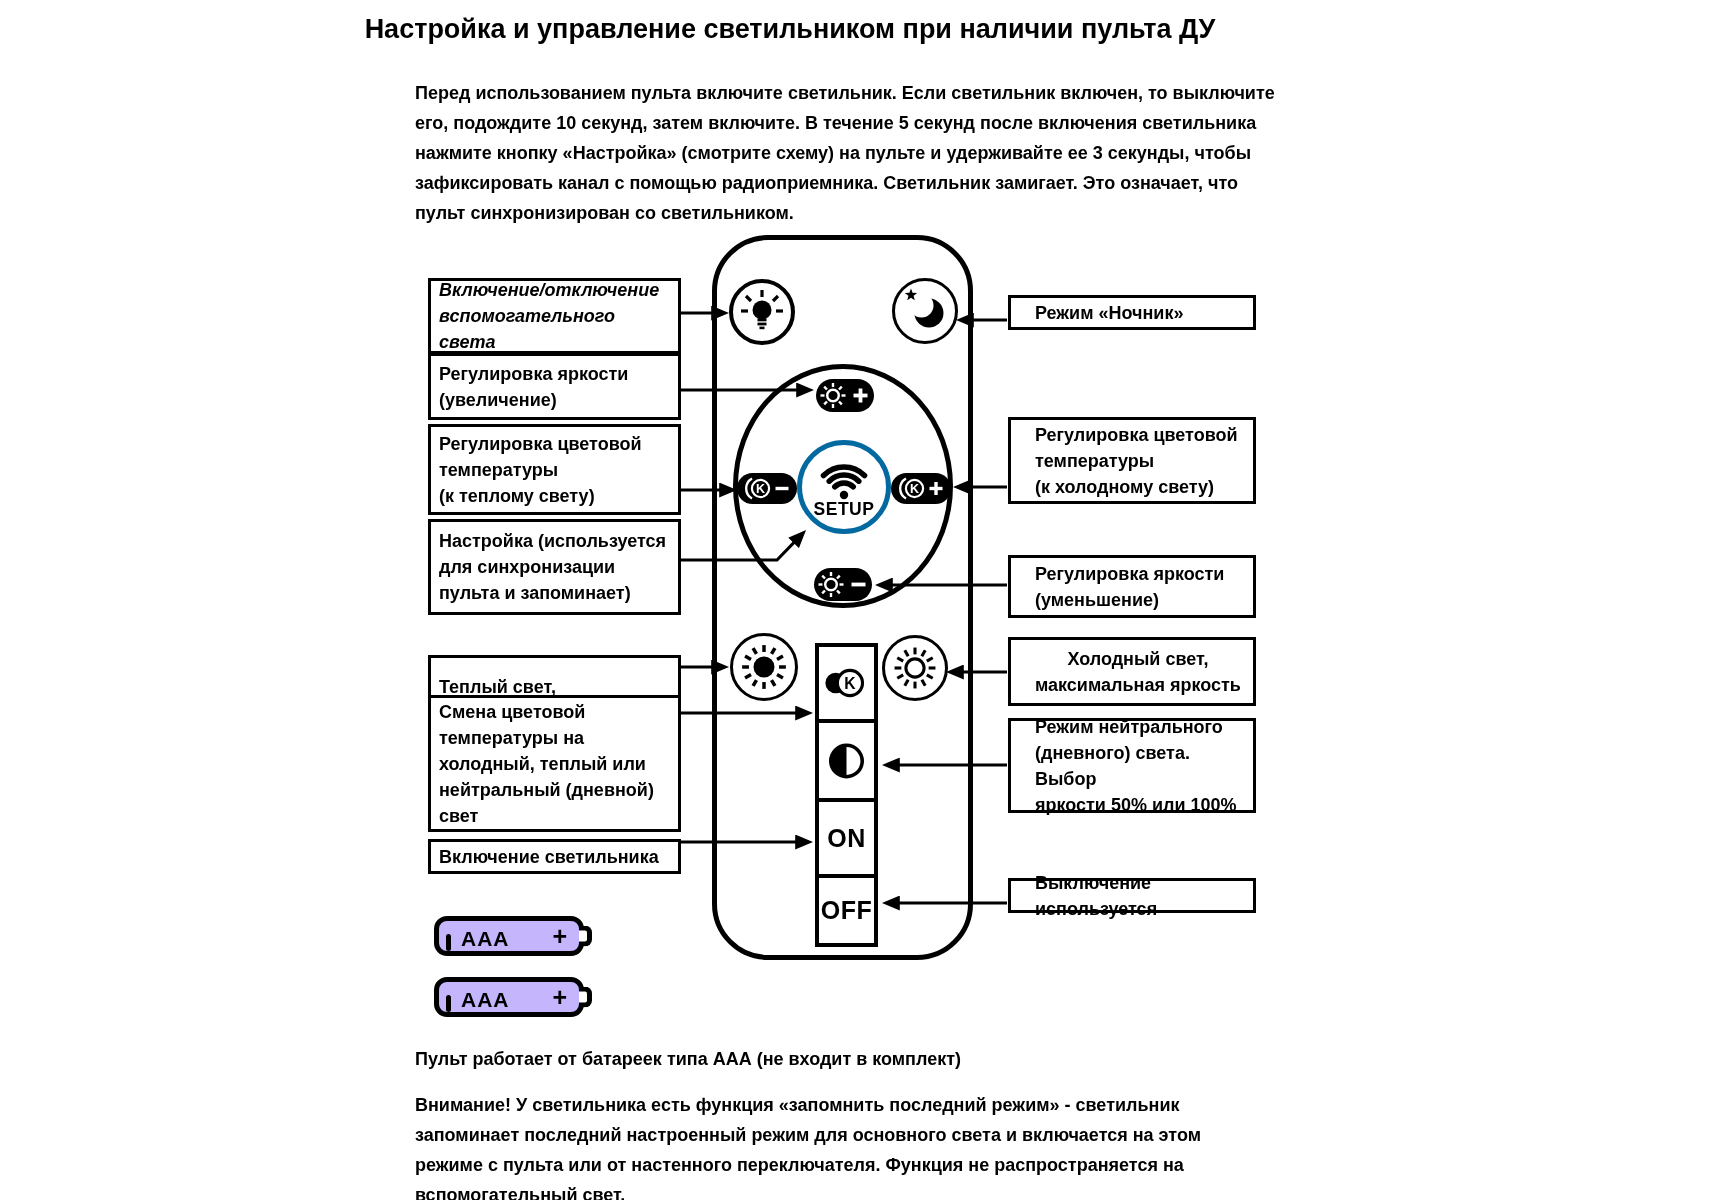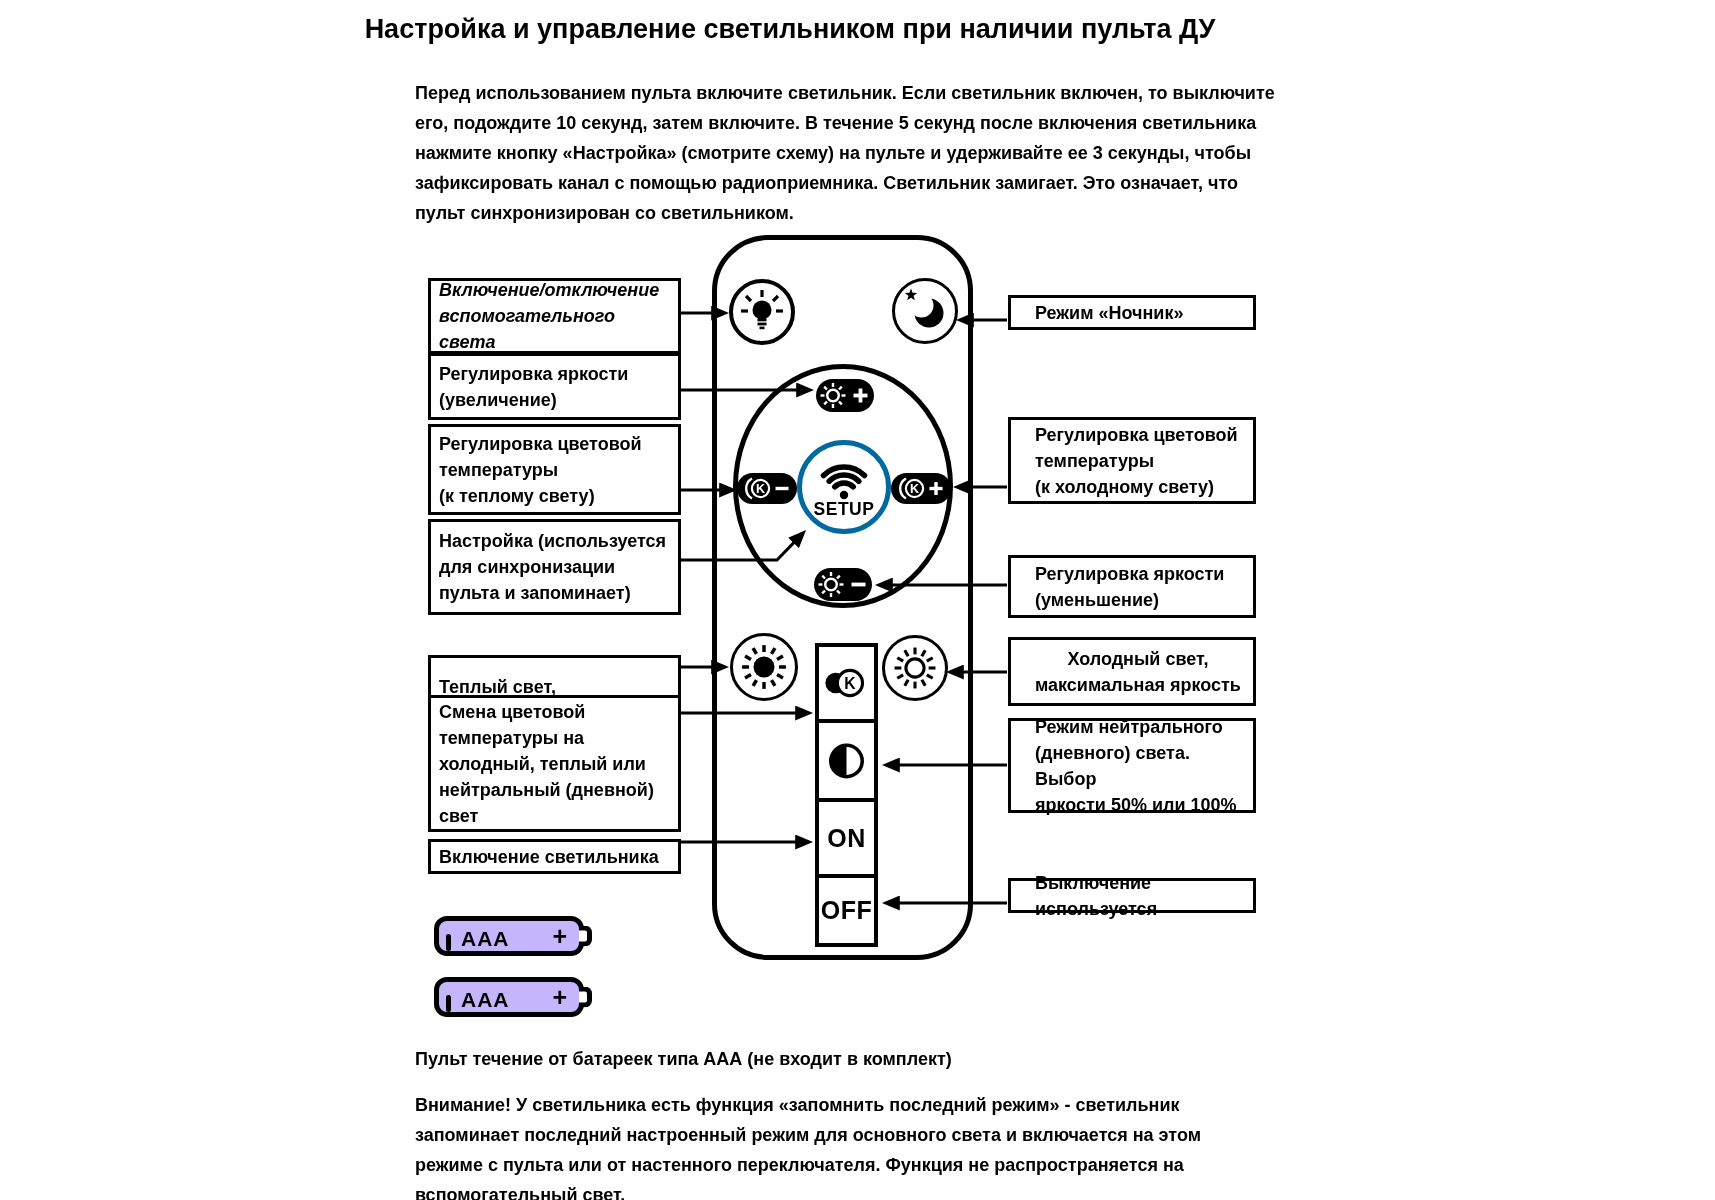--- a/index.html
+++ b/index.html
@@ -296,19 +296,19 @@
     <span class="plus">+</span>
     <div class="nub"></div>
   </div>
   <div class="battery b2">
     <div class="terminal"></div>
     <span class="type">AAA</span>
     <span class="plus">+</span>
     <div class="nub"></div>
   </div>
 
-  <div class="para batnote">Пульт течение от батареек типа ААА (не входит в комплект)</div>
+  <div class="para batnote">Пульт работает от батареек типа ААА (не входит в комплект)</div>
   <div class="para warn">Внимание! У светильника есть функция «запомнить последний режим» - светильник
 запоминает последний настроенный режим для основного света и включается на этом
 режиме с пульта или от настенного переключателя. Функция не распространяется на
 вспомогательный свет.</div>
 
 </div>
 
 </body></html>

